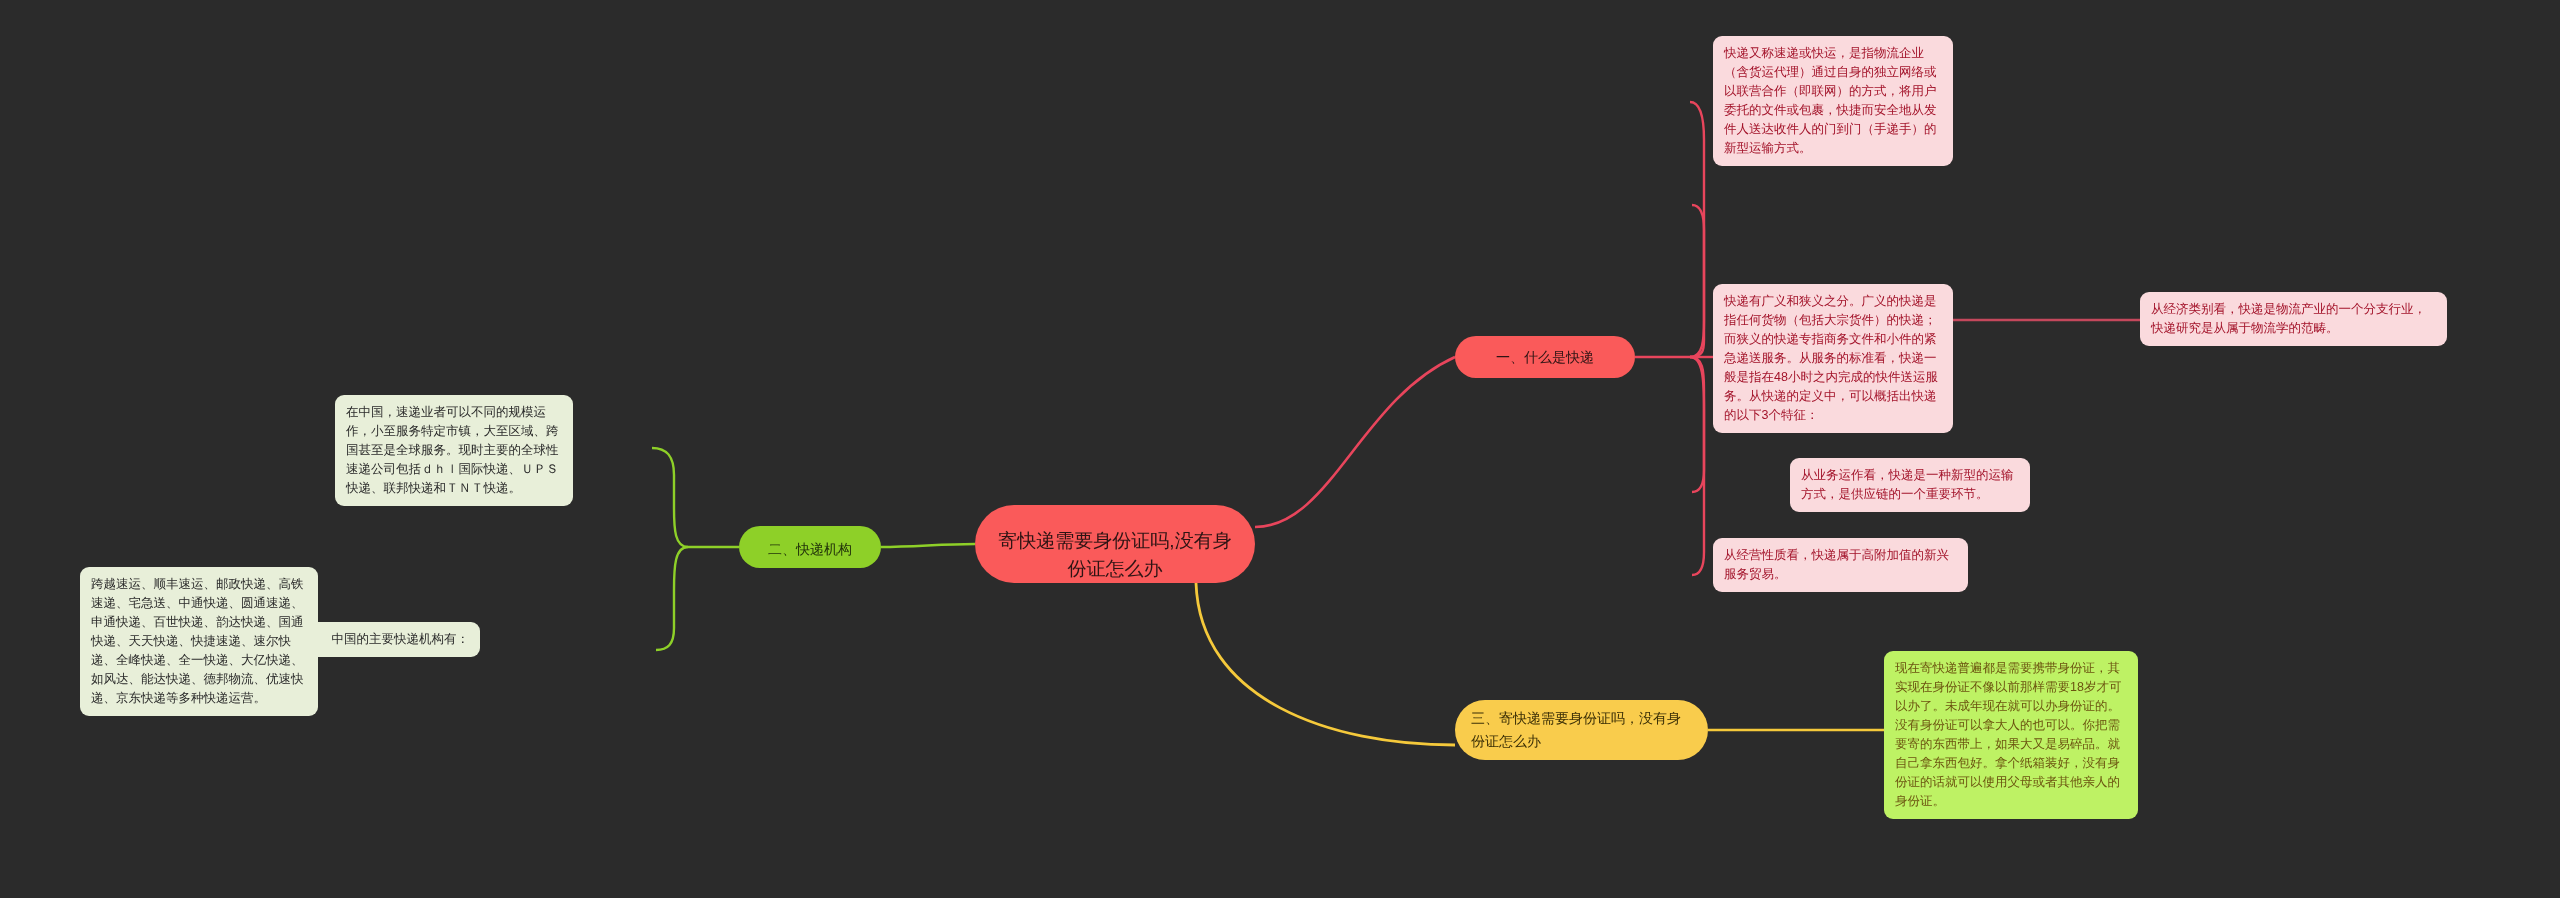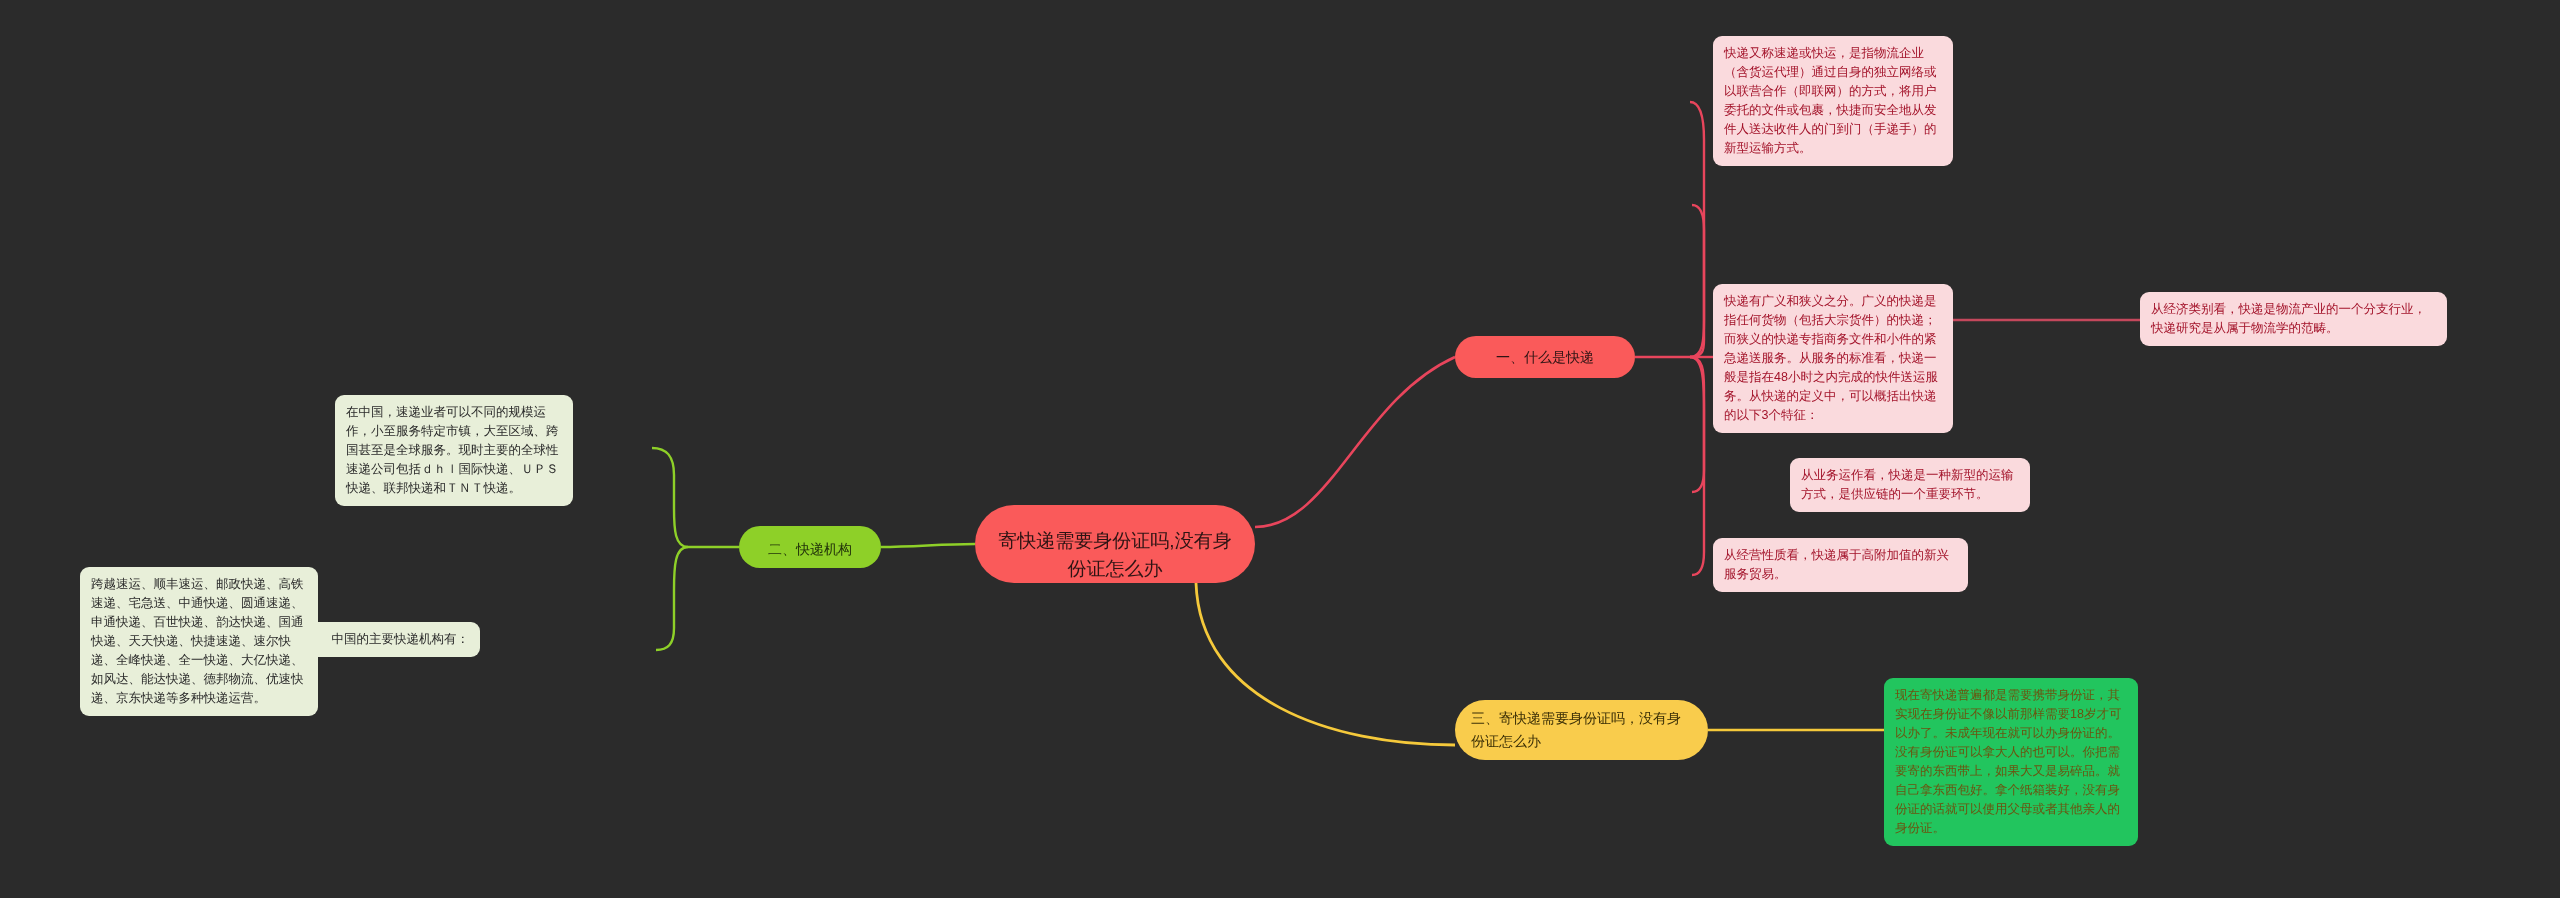--- a/index.html
+++ b/index.html
@@ -100,23 +100,22 @@
     line-height: 19px;
     padding: 8px 11px;
     box-sizing: border-box;
     word-break: break-all;
   }
   .leaf-pink {
     background: #fadadd;
     color: #a3132a;
   }
   .leaf-yellow {
-    background: #22c55e;
+    background: #bef264;
     color: #6b5410;
-    margin-top: 27px;
   }
   .leaf-green {
     background: #e8efd9;
     color: #2a2a2a;
   }
 
   
   .p1 { left: 1713px; top: 36px;  width: 240px; }
   .p3 { left: 1713px; top: 284px; width: 240px; }
   .p4 { left: 1790px; top: 446px; width: 240px; margin-top: 12px; }

